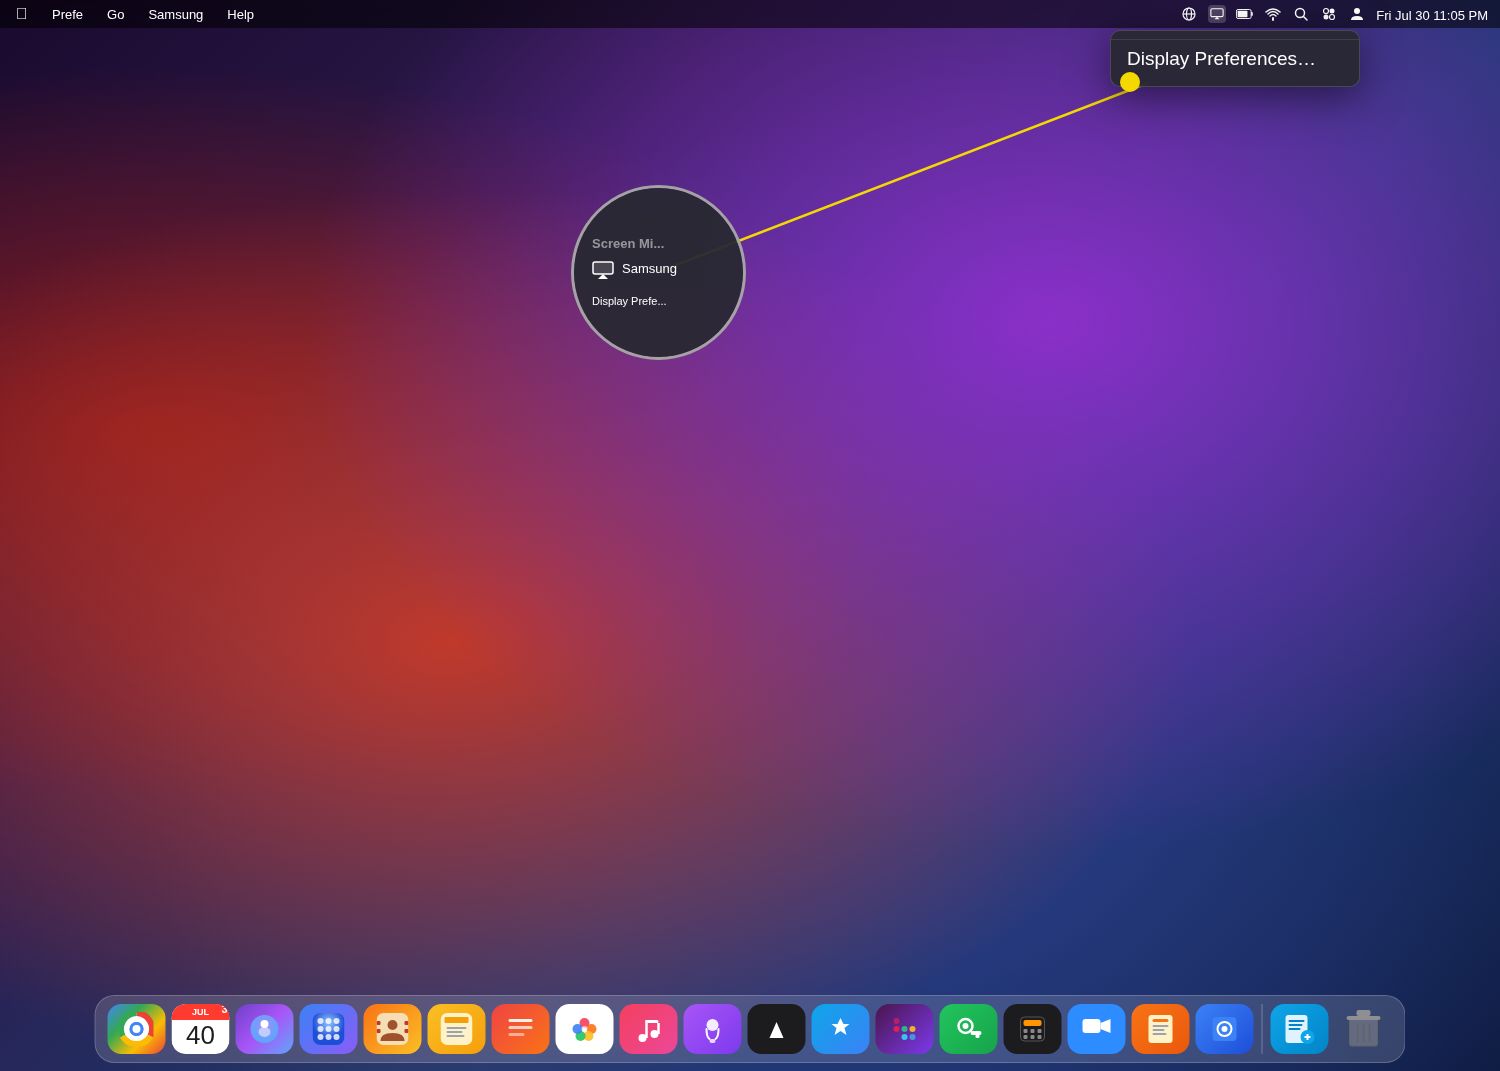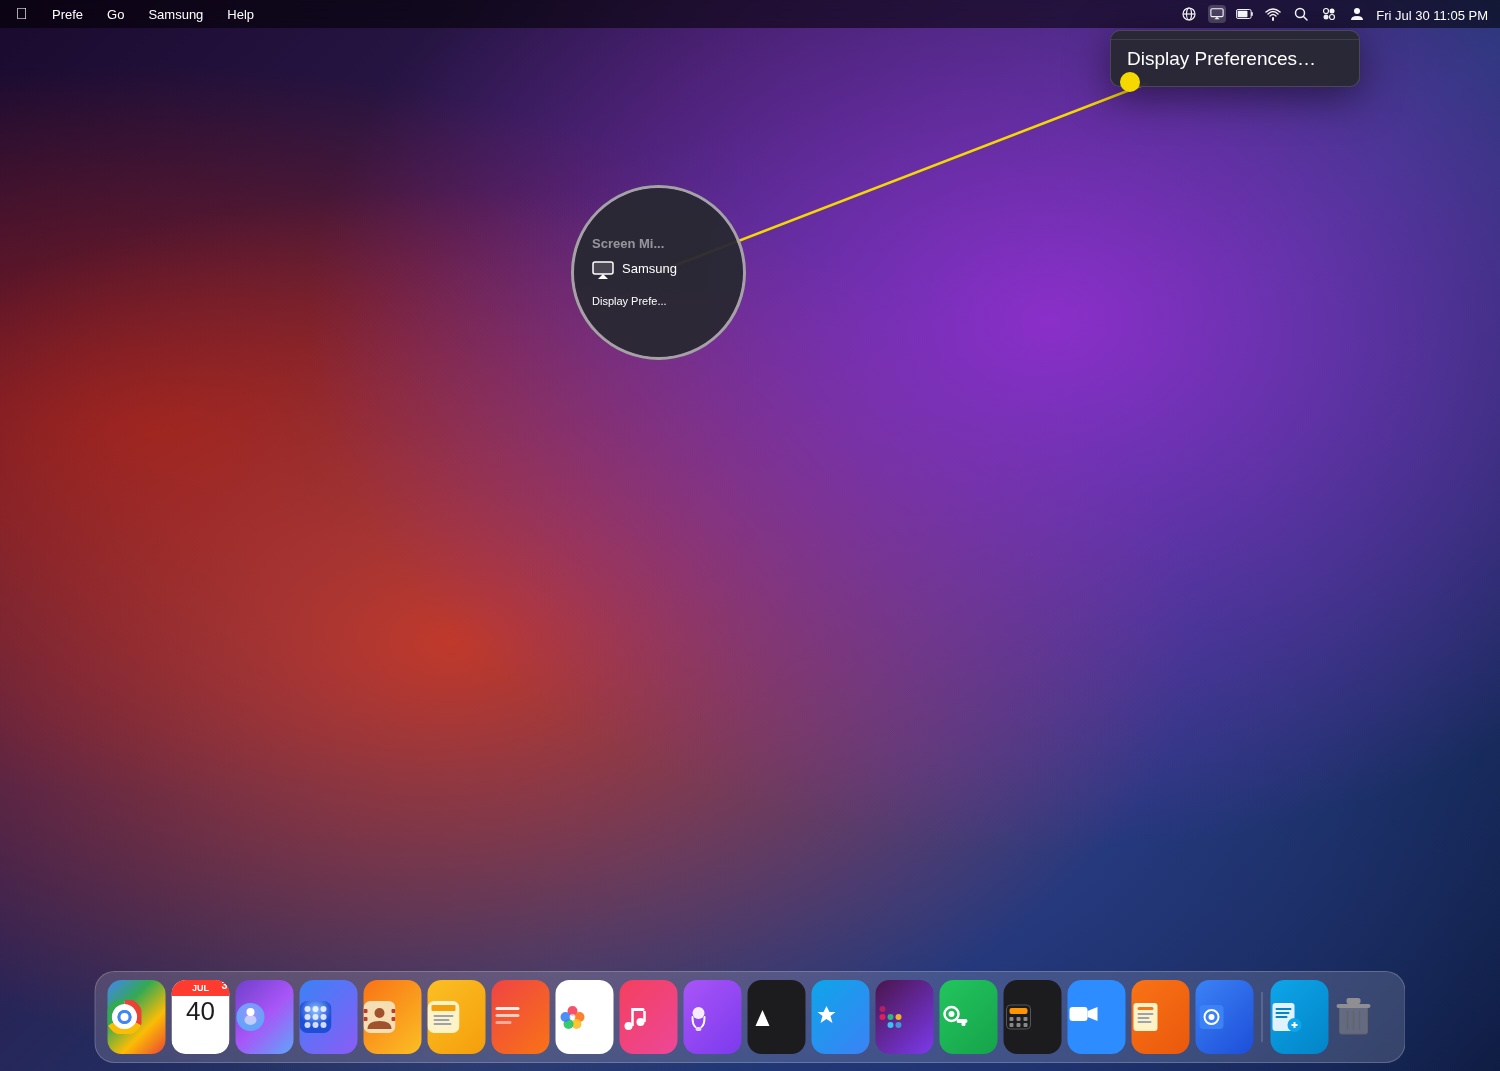--- a/index.html
+++ b/index.html
@@ -229,24 +229,25 @@
       background: rgba(255,255,255,0.15);
       backdrop-filter: blur(20px);
       border: 1px solid rgba(255,255,255,0.2);
       border-radius: 20px;
       padding: 8px 12px;
       z-index: 100;
     }
 
     .dock-item {
       width: 58px;
-      height: 74px;
+      height: 50px;
       border-radius: 14px;
       display: flex;
       align-items: center;
+      justify-content: center;
       position: relative;
       cursor: pointer;
       transition: transform 0.1s;
       font-size: 30px;
     }
 
     .dock-badge {
       position: absolute;
       top: -4px;
       right: -4px;

